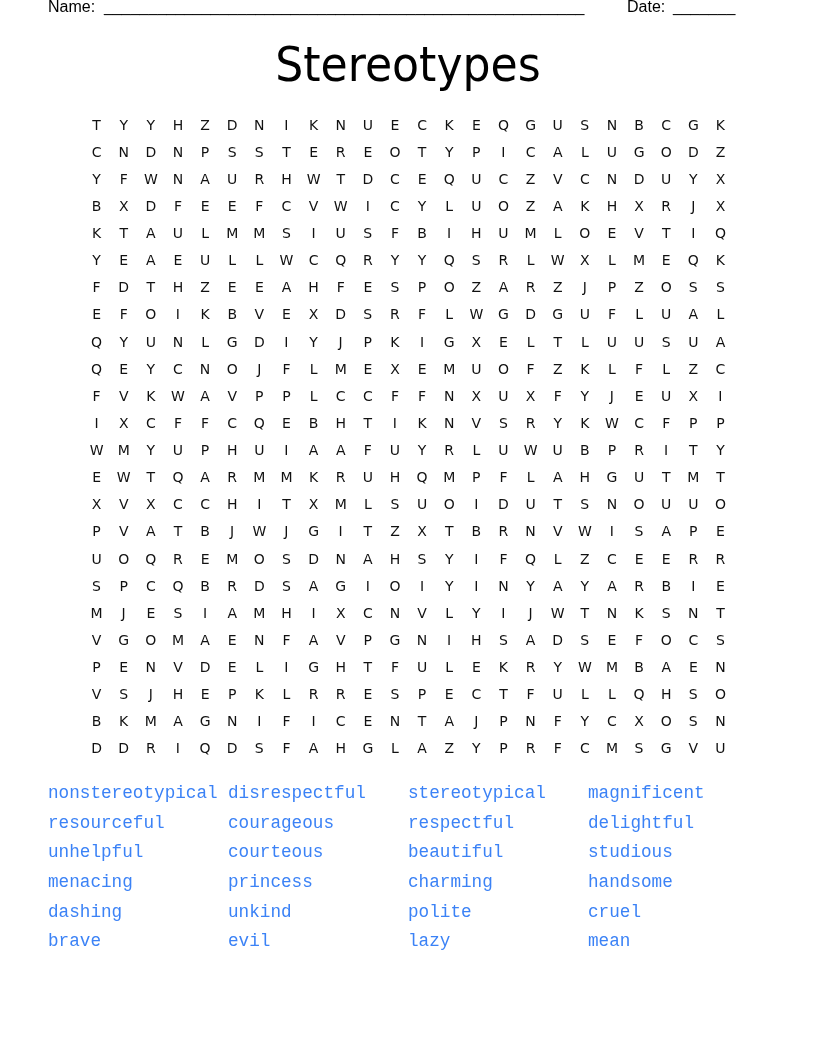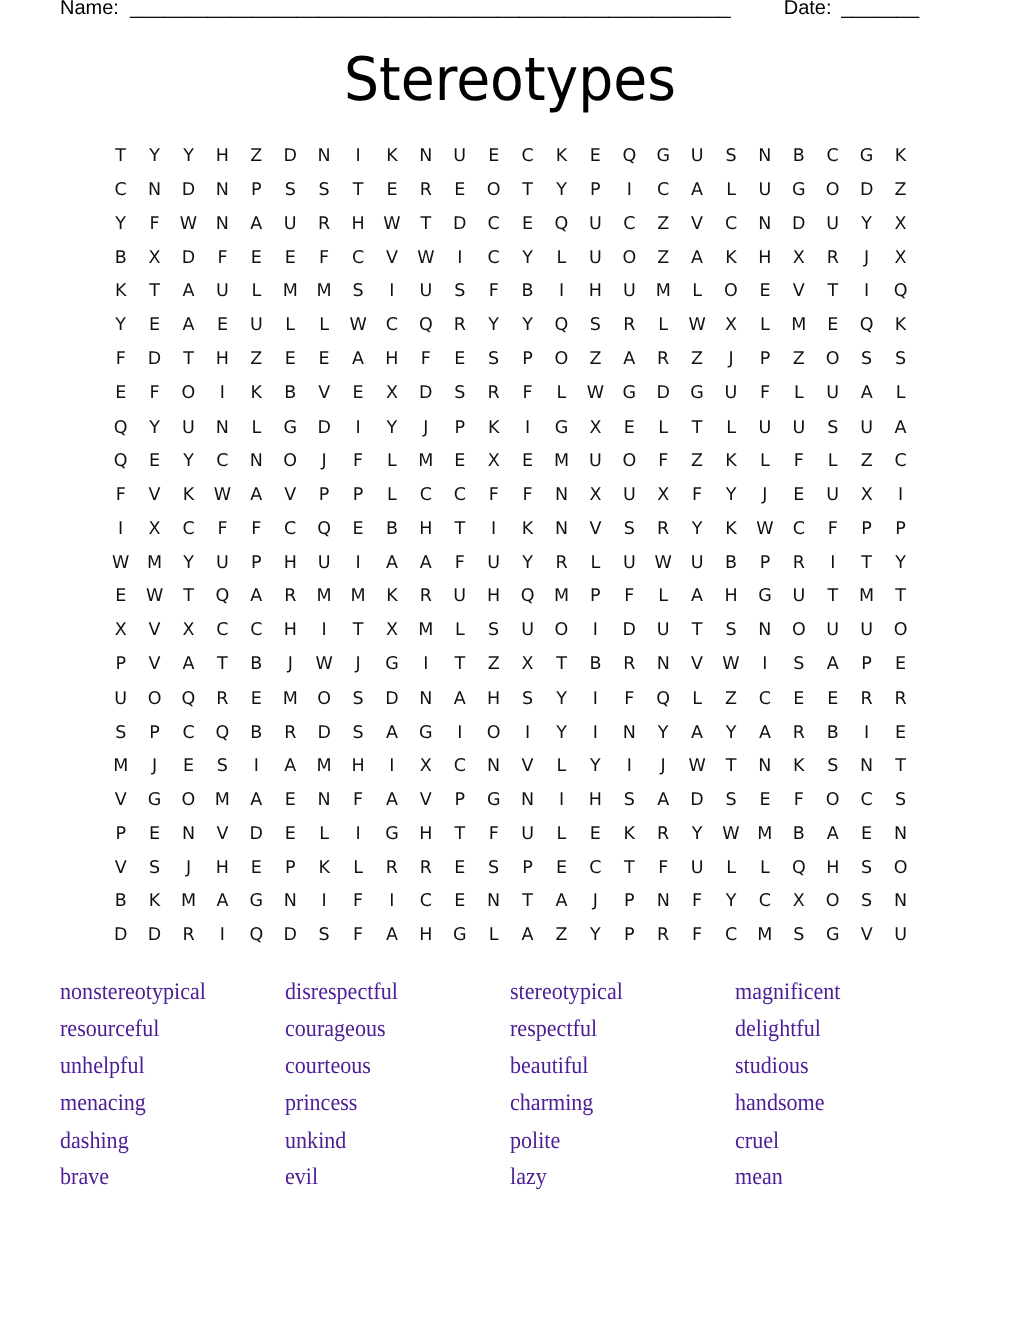--- a/index.html
+++ b/index.html
@@ -5,21 +5,21 @@
   html, body { margin: 0; padding: 0; background: #ffffff; }
   body { width: 816px; height: 1056px; position: relative; overflow: hidden; color: #000; font-family: "DejaVu Sans", sans-serif; }
   .header { position: absolute; top: -2px; left: 48px; width: 700px; height: 22px; font-family: "Liberation Sans", sans-serif; font-size: 16px; }
   .header .name-label { position: absolute; left: 0; top: 0; }
   .header .name-line { position: absolute; left: 56px; top: 0; }
   .header .date-label { position: absolute; left: 579px; top: 0; }
   .header .date-line { position: absolute; left: 625px; top: 0; }
   .title { position: absolute; top: 32px; left: 0; width: 816px; text-align: center; font-family: "DejaVu Sans", sans-serif; font-size: 48px; line-height: 64px; letter-spacing: 0px; transform: scaleX(0.92); }
   .grid { position: absolute; left: 83px; top: 111px; display: grid; grid-template-columns: repeat(24, 27.13px); grid-auto-rows: 27.13px; }
   .cell { display: flex; align-items: center; justify-content: center; font-family: "DejaVu Sans", sans-serif; font-size: 14px; color: #111; }
-  .words { position: absolute; left: 48px; top: 779px; display: grid; grid-template-columns: 180px 180px 180px 180px; grid-auto-rows: 29.7px; font-family: Liberation Serif, serif; font-size: 19px; color: #4c1d95; }
+  .words { position: absolute; left: 48px; top: 779px; display: grid; grid-template-columns: 180px 180px 180px 180px; grid-auto-rows: 29.7px; font-family: Liberation Mono, monospace; font-size: 19px; color: #3b82f6; }
   .word { white-space: nowrap; line-height: 29.7px; transform-origin: left center; transform: scaleX(0.93); }
 </style>
 </head>
 <body>
 
 <div class="header">
   <span class="name-label">Name:</span>
   <span class="name-line">______________________________________________________</span>
   <span class="date-label">Date:</span>
   <span class="date-line">_______</span>

